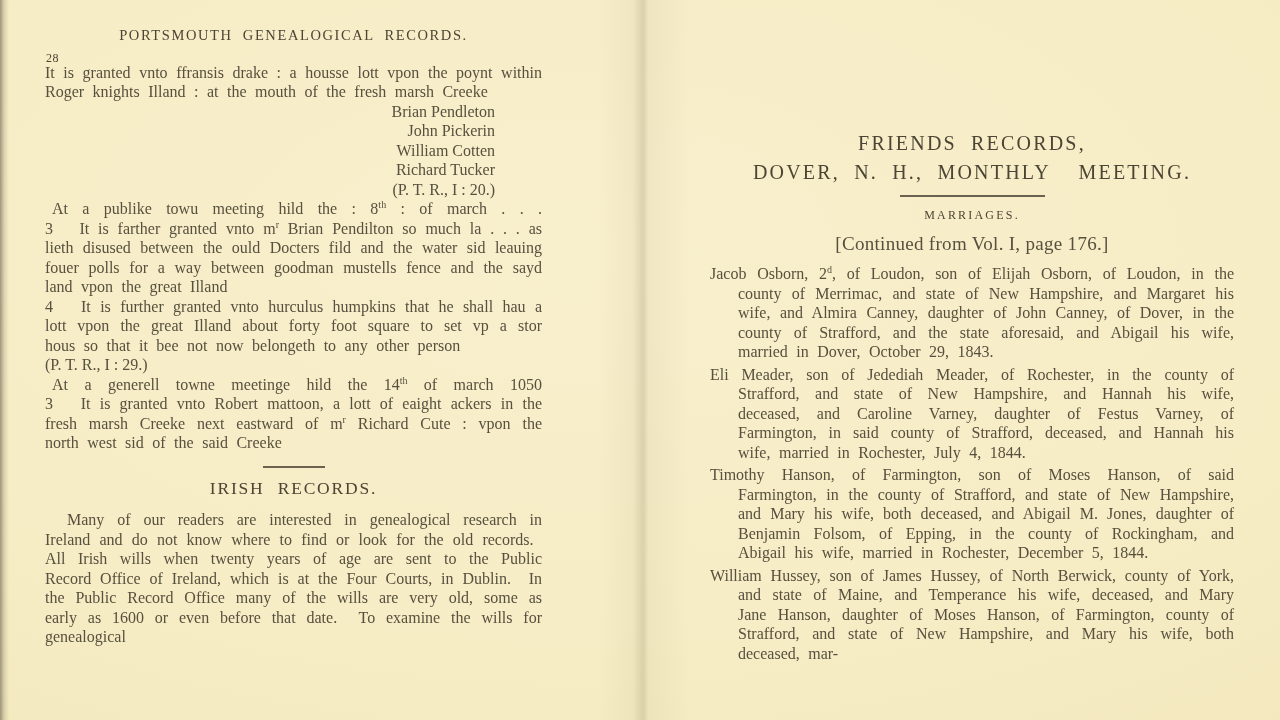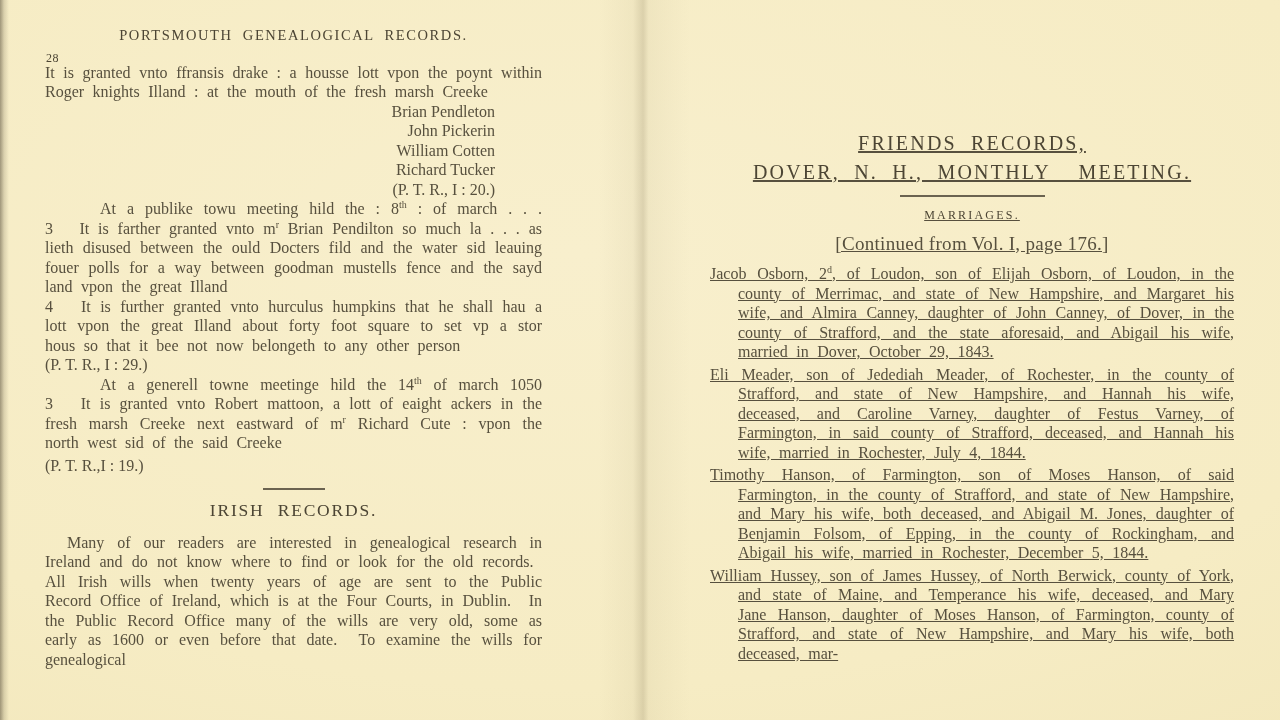--- a/index.html
+++ b/index.html
@@ -16,31 +16,31 @@
     position: absolute; left: 0; top: 0; width: 9px; height: 100%;
     background: linear-gradient(90deg, rgba(88,79,59,.55), rgba(88,79,59,.18) 45%, rgba(88,79,59,0) 100%);
   }
   .gutter-seam {
     position: absolute; left: 598px; top: 0; width: 92px; height: 100%;
     background: linear-gradient(90deg, rgba(146,132,92,0) 0%, rgba(146,132,92,.07) 38%,
       rgba(120,106,70,.22) 49%, rgba(146,132,92,.08) 55%, rgba(146,132,92,0) 100%);
   }
   .page { position: absolute; font-size: 16px; line-height: 19.5px; }
   .page-left  { left: 45px;  top: 26px;  width: 497px; }
-  .page-right { left: 710px; top: 134px; width: 524px; text-decoration: underline; }
+  .page-right { left: 710px; top: 134px; width: 524px; }
 
   .page-header {
     position: relative; text-align: center; font-size: 14.5px; letter-spacing: 1.6px;
     word-spacing: 5px; margin-bottom: 17px; color: var(--heading_ink, #4c4534);
   }
   .page-number { position: absolute; left: 1px; top: 0; font-size: 12px; letter-spacing: .5px; margin-top: 23px; }
 
   .body { margin: 0; text-align: justify; word-spacing: 4.5px; }
   .stretch { text-align-last: justify; }
-  .indent-sm { text-indent: 7px; margin-left: 48px; }
+  .indent-sm { text-indent: 7px; }
   .indent-lg { text-indent: 22px; margin-top: 12px; }
   .center { margin: 0; text-align: center; }
   .sig-block { text-align: right; padding-right: 47px; }
   .ref-line { margin: 0; padding-right: 47px; }
   .ref-line.r3 { padding-right: 23px; margin-top: 3px; }
   sup.ss { font-size: 10px; vertical-align: 6px; line-height: 0; letter-spacing: 0; }
 
   .rule-small { width: 62px; height: 2px; background: var(--rule, #6b6350); margin: 13px auto 11px auto; }
   .heading-irish {
     text-align: center; font-size: 17.5px; letter-spacing: 1.8px; word-spacing: 7px;
@@ -87,21 +87,20 @@
     <p class="body"><span>3 &nbsp; It is farther granted vnto m</span><sup class="ss">r</sup><span> Brian Pendilton so much la . . . as lieth disused between the ould Docters fild and the water sid leauing fouer polls for a way between goodman mustells fence and the sayd land vpon the great Illand</span></p>
 
     <p class="body">4 &nbsp; It is further granted vnto hurculus humpkins that he shall hau a lott vpon the great Illand about forty foot square to set vp a stor hous so that it bee not now belongeth to any other person</p>
 
     <p class="ref-line">(P. T. R., I : 29.)</p>
 
     <p class="body stretch indent-sm"><span>At a generell towne meetinge hild the 14</span><sup class="ss">th</sup><span> of march 1050</span></p>
 
     <p class="body"><span>3 &nbsp; It is granted vnto Robert mattoon, a lott of eaight ackers in the fresh marsh Creeke next eastward of m</span><sup class="ss">r</sup><span> Richard Cute : vpon the north west sid of the said Creeke</span></p>
 
-    <p class="ref-line r3">(P. T. R.,I : 19.)</p>
 
     <div class="rule-small"></div>
 
     <div class="heading-irish">IRISH RECORDS.</div>
 
     <p class="body indent-lg">Many of our readers are interested in genealogical research in Ireland and do not know where to find or look for the old records.&nbsp; All Irish wills when twenty years of age are sent to the Public Record Office of Ireland, which is at the Four Courts, in Dublin.&nbsp; In the Public Record Office many of the wills are very old, some as early as 1600 or even before that date.&nbsp; To examine the wills for genealogical</p>
   </div>
 
   <div class="page page-right">
     <div class="title-main">FRIENDS RECORDS,</div>

